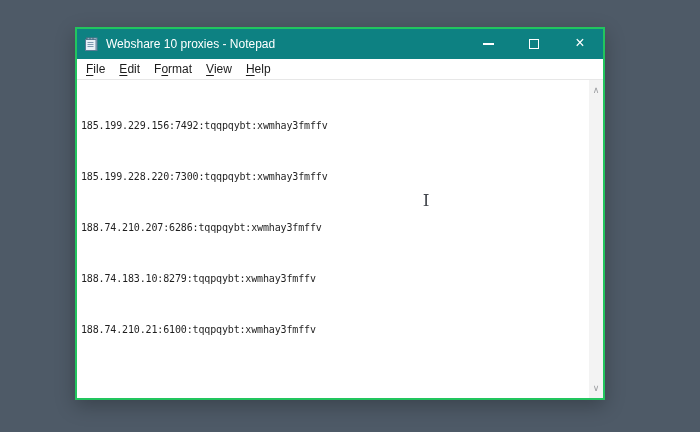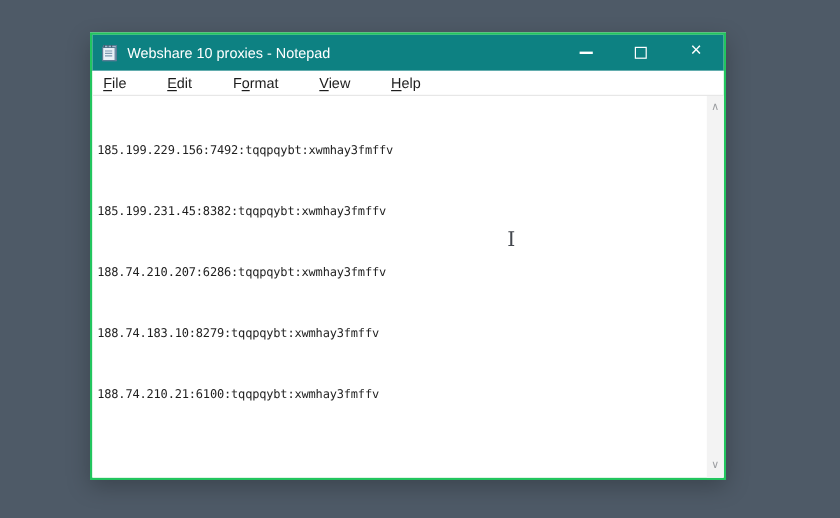--- a/index.html
+++ b/index.html
@@ -49,21 +49,20 @@
 
   
   .menubar {
     height: 20px; flex: 0 0 20px;
     background: #ffffff;
     border-bottom: 1px solid #e7e7e7;
     display: flex; align-items: center;
     padding-left: 2px;
     font-size: 12px; color: #1c1c1c;
     user-select: none;
-    gap: 20px;
   }
   .menu-item { padding: 2px 7px 3px 7px; white-space: nowrap; }
   .menu-item .accel { text-decoration: underline; text-underline-offset: 2px; }
 
   
   .content { flex: 1 1 auto; display: flex; min-height: 0; background: #ffffff; }
   .editor {
     flex: 1 1 auto;
     padding: 3px 2px 0 4px;
     font-family: "DejaVu Sans Mono", "Liberation Mono", monospace;
@@ -142,21 +141,21 @@
       <span class="menu-item"><span></span><span class="accel">F</span><span>ile</span></span>
       <span class="menu-item"><span></span><span class="accel">E</span><span>dit</span></span>
       <span class="menu-item"><span>F</span><span class="accel">o</span><span>rmat</span></span>
       <span class="menu-item"><span></span><span class="accel">V</span><span>iew</span></span>
       <span class="menu-item"><span></span><span class="accel">H</span><span>elp</span></span>
     </div>
 
     <div class="content">
       <div class="editor">
         <div class="line">185.199.229.156:7492:tqqpqybt:xwmhay3fmffv</div>
-        <div class="line">185.199.231.45:8382:tqqpqybt:xwmhay3fmffv</div>
+        <div class="line">185.199.228.220:7300:tqqpqybt:xwmhay3fmffv</div>
         <div class="line">188.74.210.207:6286:tqqpqybt:xwmhay3fmffv</div>
         <div class="line">188.74.183.10:8279:tqqpqybt:xwmhay3fmffv</div>
         <div class="line">188.74.210.21:6100:tqqpqybt:xwmhay3fmffv</div>
         
         
         
         
       </div>
       <div class="vscroll">
         <div class="scroll-arrow up">∧</div>

